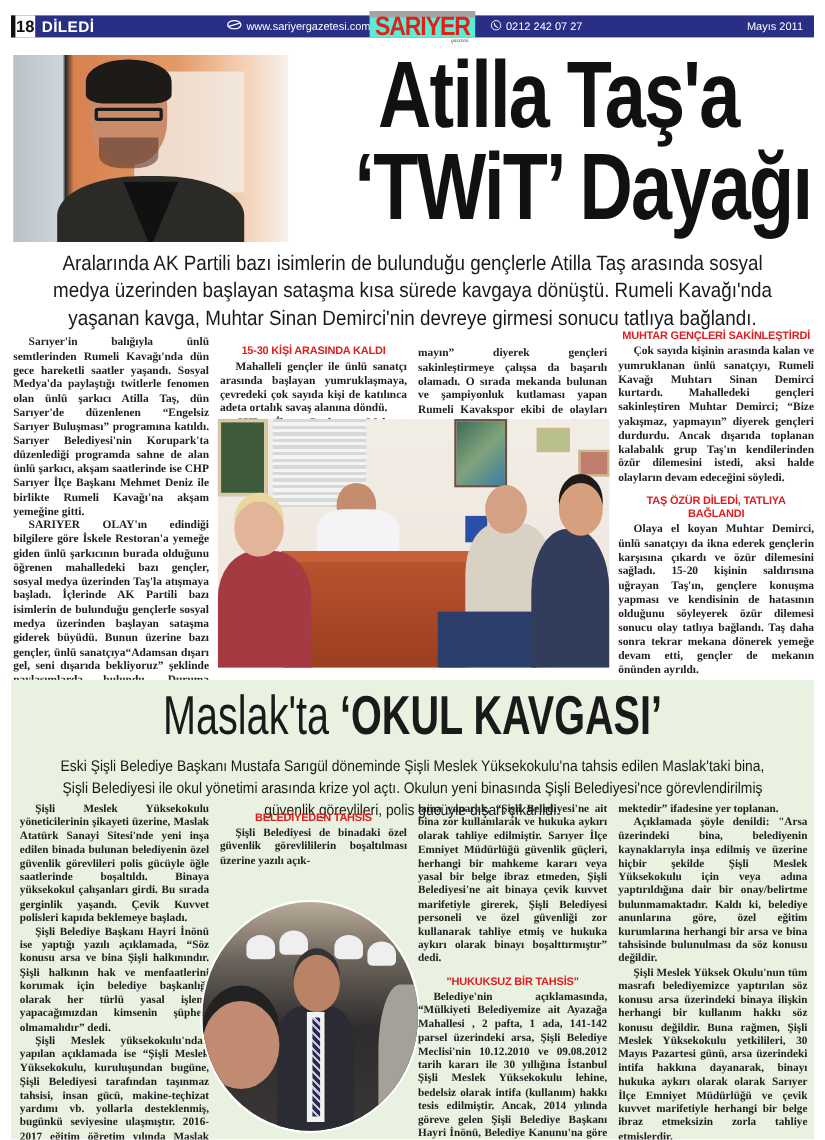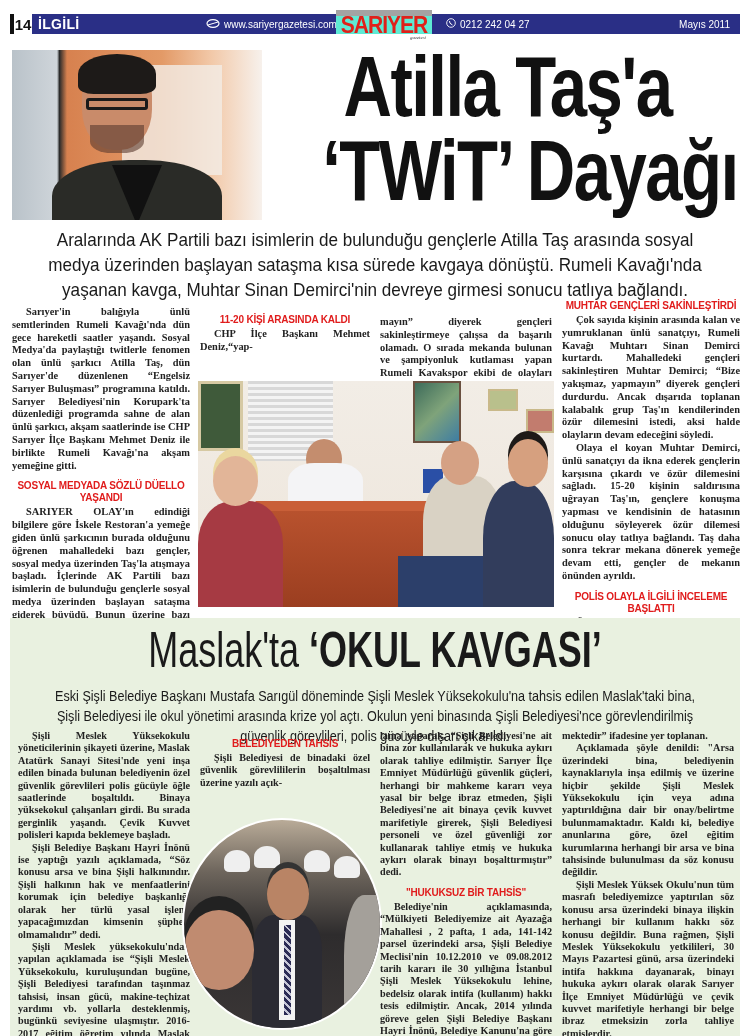--- a/index.html
+++ b/index.html
@@ -80,43 +80,43 @@
   .photo3 .shirt { position:absolute; left:95px; top:100px; width:16px; height:100px; background:#f3f3f3; }
   .photo3 .tie { position:absolute; left:100px; top:105px; width:7px; height:90px; background: repeating-linear-gradient(45deg, #2b2b55 0 3px, #c7c7d8 3px 5px); }
   .photo3 .cenh { position:absolute; left:83px; top:48px; width:42px; height:52px; background:#b98465; border-radius:50%; box-shadow: 0 -6px 0 #333; }
   .photo3 .left { position:absolute; left:0; top:90px; width:70px; height:80px; background:#c08b70; border-radius:50%; box-shadow: 0 -14px 0 #222; }
   .photo3 .right { position:absolute; left:160px; top:75px; width:50px; height:150px; background:#a4a09a; border-radius: 40% 0 0 0; }
 </style>
 </head>
 <body>
 
 <div class="hdr">
-  <div class="pg">14</div>
-  <div class="sec">İLGİLİ</div>
+  <div class="pg">18</div>
+  <div class="sec">DİLEDİ</div>
   <div class="web">
     <span>
       <svg width="14" height="9" viewBox="0 0 14 9">
           <ellipse cx="7" cy="4.5" rx="6" ry="3.8" fill="none" stroke="#fff" stroke-width="1.2"></ellipse>
           <path d="M2 6 L12 3" stroke="#fff" stroke-width="1"></path>
         </svg>
     </span>
     <span>www.sariyergazetesi.com</span>
   </div>
   <div class="logo">
     <span>SARIYER</span>
     <small>gazetesi</small>
   </div>
   <div class="tel">
     <span>
       <svg width="10" height="10" viewBox="0 0 10 10">
           <circle cx="5" cy="5" r="4.3" fill="none" stroke="#fff" stroke-width="0.9"></circle>
           <path d="M3.5 3 Q3 5.5 6.5 7" stroke="#fff" stroke-width="1" fill="none"></path>
         </svg>
     </span>
-    <span>0212 242 04 27</span>
+    <span>0212 242 07 27</span>
   </div>
   <div class="date">Mayıs 2011</div>
 </div>
 
 <div class="photo1" title="Atilla Taş portrait">
   <div class="banner"></div>
   <div class="body"></div>
   <div class="vneck"></div>
   <div class="man-head"></div>
   <div class="hair"></div>
@@ -126,26 +126,26 @@
 
 <h1 class="title1">
   <span class="l1">Atilla Taş'a</span>
   <span class="l2">‘TWiT’ Dayağı</span>
 </h1>
 
 <div class="lead1">Aralarında AK Partili bazı isimlerin de bulunduğu gençlerle Atilla Taş arasında sosyal medya üzerinden başlayan sataşma kısa sürede kavgaya dönüştü. Rumeli Kavağı'nda yaşanan kavga, Muhtar Sinan Demirci'nin devreye girmesi sonucu tatlıya bağlandı.</div>
 
 <div class="col c1">
   <p>Sarıyer'in balığıyla ünlü semtlerinden Rumeli Kavağı'nda dün gece hareketli saatler yaşandı. Sosyal Medya'da paylaştığı twitlerle fenomen olan ünlü şarkıcı Atilla Taş, dün Sarıyer'de düzenlenen “Engelsiz Sarıyer Buluşması” programına katıldı. Sarıyer Belediyesi'nin Korupark'ta düzenlediği programda sahne de alan ünlü şarkıcı, akşam saatlerinde ise CHP Sarıyer İlçe Başkanı Mehmet Deniz ile birlikte Rumeli Kavağı'na akşam yemeğine gitti.</p>
-  <div class="sub">SOSYAL MEDYADA SÖZLÜ DÜELLO YAŞANDI</div>
   <p>SARIYER OLAY'ın edindiği bilgilere göre İskele Restoran'a yemeğe giden ünlü şarkıcının burada olduğunu öğrenen mahalledeki bazı gençler, sosyal medya üzerinden Taş'la atışmaya başladı. İçlerinde AK Partili bazı isimlerin de bulunduğu gençlerle sosyal medya üzerinden başlayan sataşma giderek büyüdü. Bunun üzerine bazı gençler, ünlü sanatçıya“Adamsan dışarı gel, seni dışarıda bekliyoruz” şeklinde paylaşımlarda bulundu. Duruma sinirlenen ünlü sanatçı, yanında CHP Sarıyer İlçe Başkanı Mehmet Deniz ile birlikte dışarı çıkınca ortalık bir anda karıştı.</p>
 </div>
 
 <div class="col c2">
-  <div class="sub" style="margin-top:0">11-20 KİŞİ ARASINDA KALDI</div>
+  <div class="sub" style="margin-top:0">15-30 KİŞİ ARASINDA KALDI</div>
+  <p>Mahalleli gençler ile ünlü sanatçı arasında başlayan yumruklaşmaya, çevredeki çok sayıda kişi de katılınca adeta ortalık savaş alanına döndü.</p>
   <p>CHP İlçe Başkanı Mehmet Deniz,“yap-</p>
 </div>
 
 <div class="col c3">
   <p style="text-indent:0">mayın” diyerek gençleri sakinleştirmeye çalışsa da başarılı olamadı. O sırada mekanda bulunan ve şampiyonluk kutlaması yapan Rumeli Kavakspor ekibi de olayları yatıştırmaya çalıştı ancak onlar da kavgayı ayırmayı başaramadı.</p>
 </div>
 
 <div class="photo2" title="Office meeting photo">
   <div class="painting"></div>
   <div class="blind"></div>
@@ -162,20 +162,21 @@
   <div class="p3l"></div>
   <div class="p4"></div>
   <div class="p4h"></div>
   <div class="p1"></div>
   <div class="p1h"></div>
 </div>
 
 <div class="col c4">
   <div class="sub" style="margin-top:0">MUHTAR GENÇLERİ SAKİNLEŞTİRDİ</div>
   <p>Çok sayıda kişinin arasında kalan ve yumruklanan ünlü sanatçıyı, Rumeli Kavağı Muhtarı Sinan Demirci kurtardı. Mahalledeki gençleri sakinleştiren Muhtar Demirci; “Bize yakışmaz, yapmayın” diyerek gençleri durdurdu. Ancak dışarıda toplanan kalabalık grup Taş'ın kendilerinden özür dilemesini istedi, aksi halde olayların devam edeceğini söyledi.</p>
+  <div class="sub">TAŞ ÖZÜR DİLEDİ, TATLIYA BAĞLANDI</div>
   <p>Olaya el koyan Muhtar Demirci, ünlü sanatçıyı da ikna ederek gençlerin karşısına çıkardı ve özür dilemesini sağladı. 15-20 kişinin saldırısına uğrayan Taş'ın, gençlere konuşma yapması ve kendisinin de hatasının olduğunu söyleyerek özür dilemesi sonucu olay tatlıya bağlandı. Taş daha sonra tekrar mekana dönerek yemeğe devam etti, gençler de mekanın önünden ayrıldı.</p>
   <div class="sub">POLİS OLAYLA İLGİLİ İNCELEME BAŞLATTI</div>
   <p>Öte yandan dün gece yaşanan olaydan sonra Sarıyer polisinin olaylarla ilgili inceleme başlattığı öğrenildi.</p>
 </div>
 
 <div class="green"></div>
 
 <h2 class="title2">
   <span>Maslak'ta </span><b>‘OKUL KAVGASI’</b>
 </h2>

